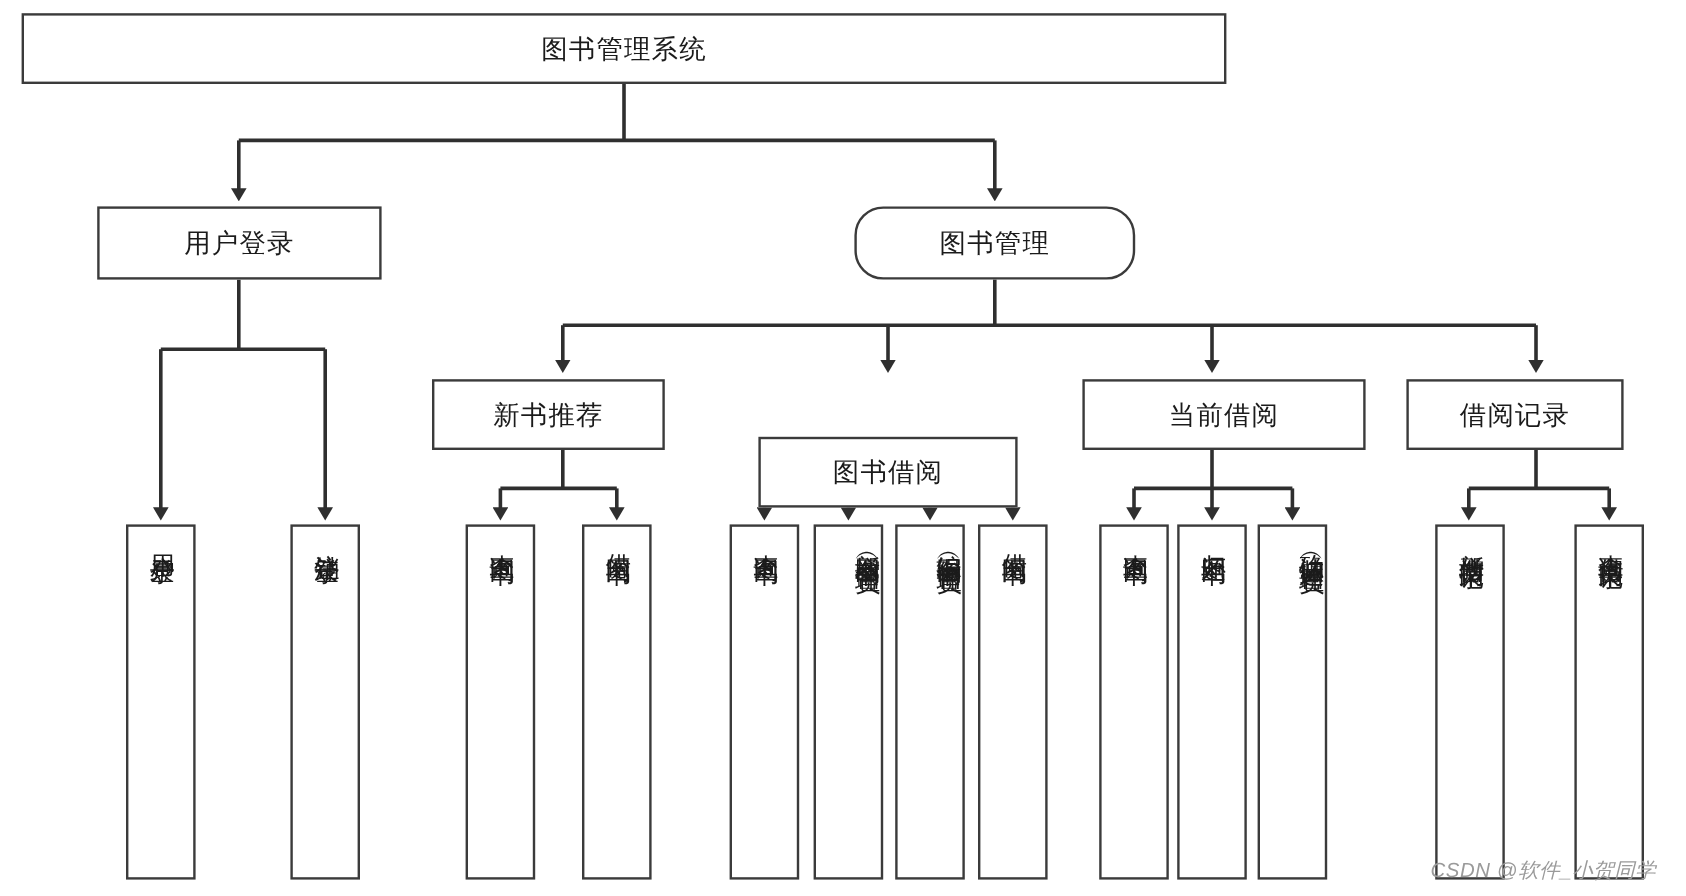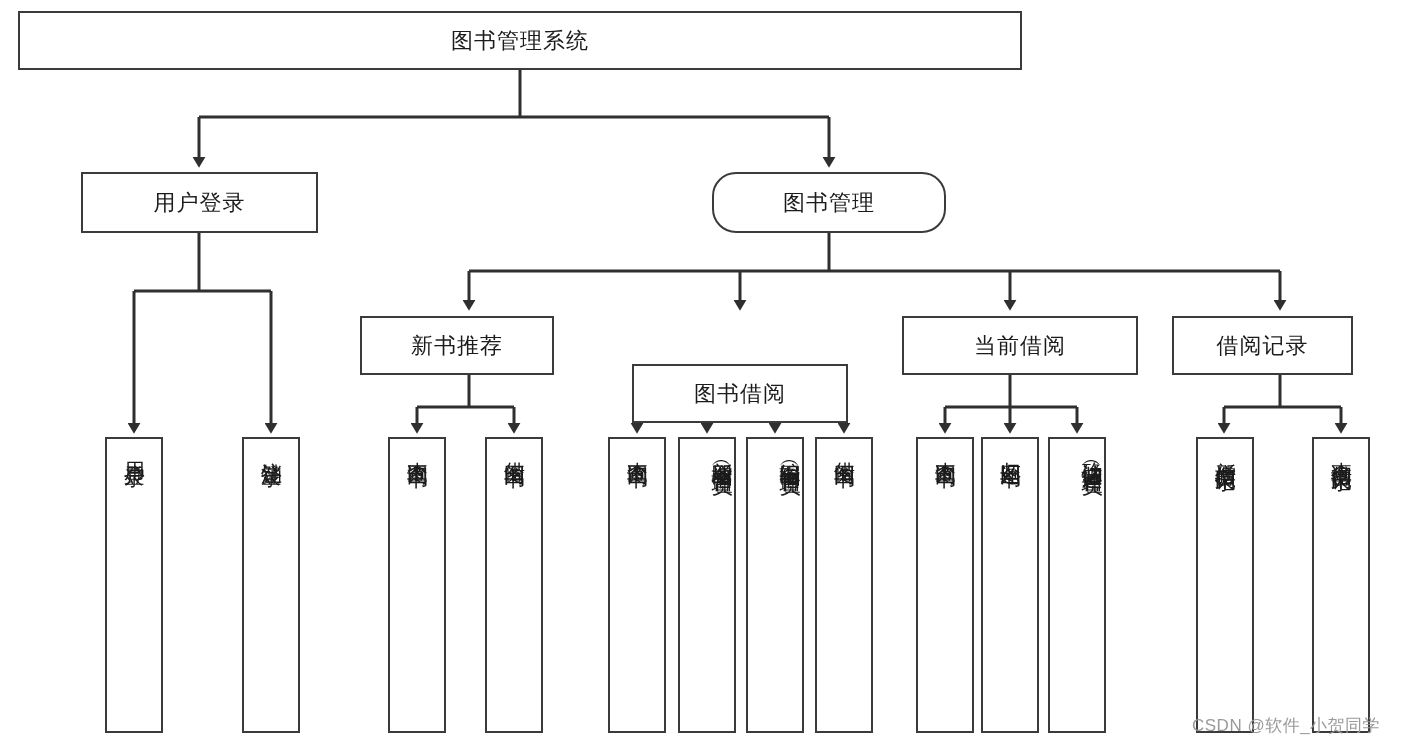--- a/index.html
+++ b/index.html
@@ -180,17 +180,17 @@
     <span class="label">确认归还（管理员）</span>
   </div>
 
   <div class="node v centered" style="left:1196px; top:437px; width:58px; height:296px;">
     <span class="label">新增借阅记录</span>
   </div>
   <div class="node v centered" style="left:1312px; top:437px; width:58px; height:296px;">
     <span class="label">查询借阅记录</span>
   </div>
 
-  <div class="wm" style="left:1192px; top:714px;">
+  <div class="wm" style="left:1192px; top:714px;font-style:italic;">
     <span>CSDN @软件_小贺同学</span>
   </div>
 
 </div>
 
 </body></html>

